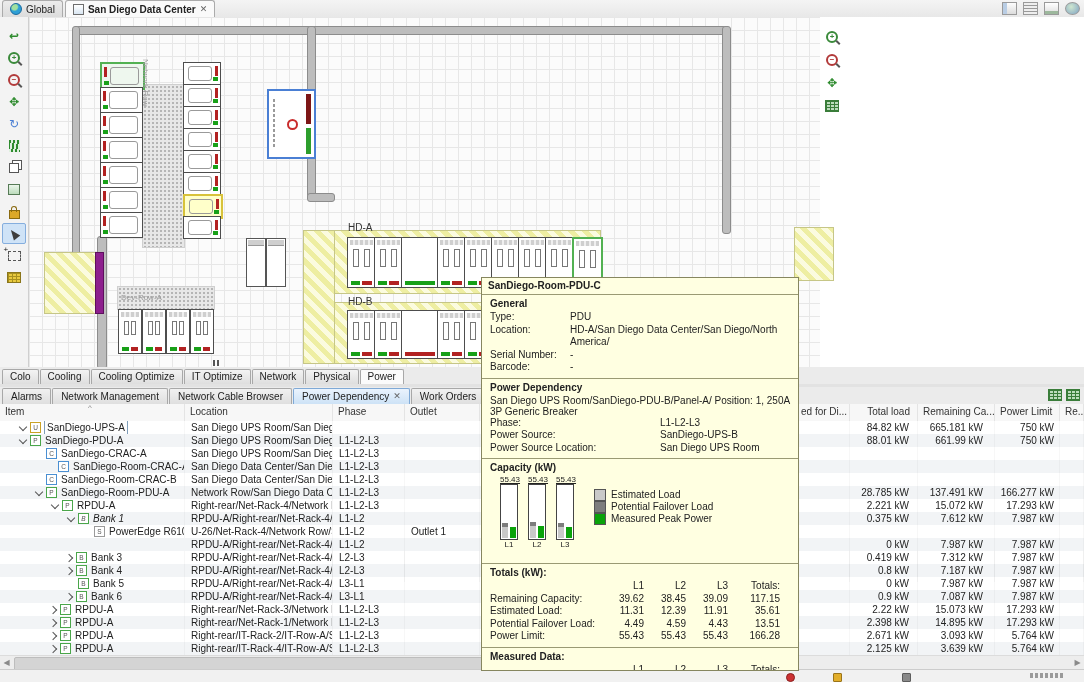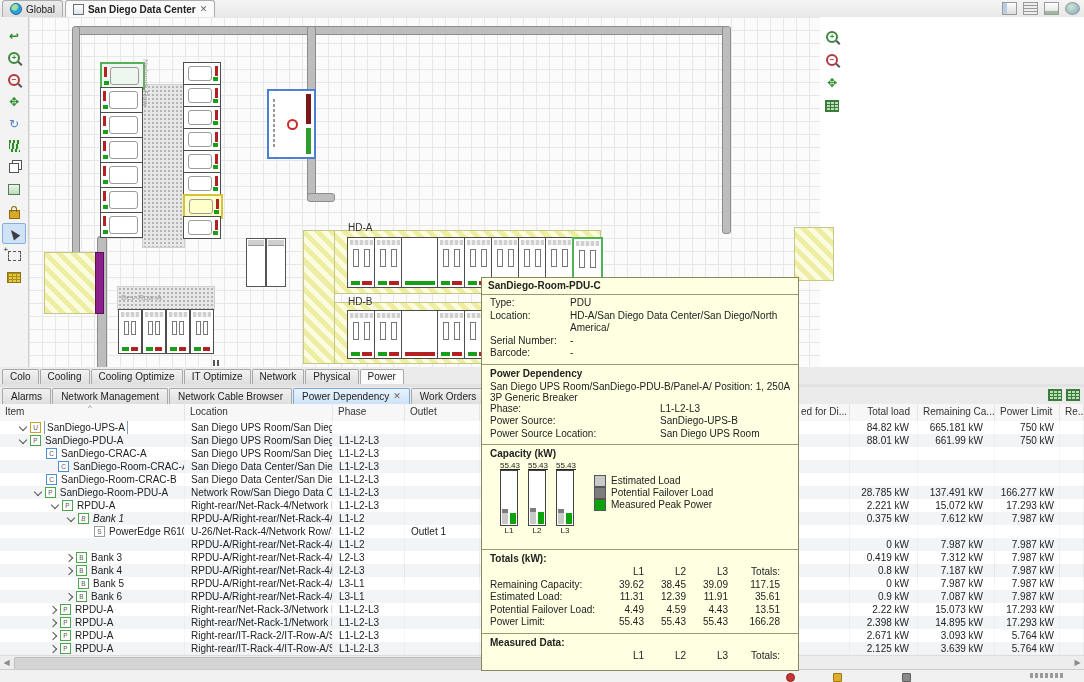--- a/index.html
+++ b/index.html
@@ -606,21 +606,21 @@
         <div class="cell-pad">San Diego Data Center/San Diego/...</div>
         <div class="cell-pad">L1-L2-L3</div>
         <div class="cell-pad"></div>
         <div></div>
         <div class="num"></div>
         <div class="num rem"></div>
         <div class="num pl"></div>
         <div></div>
       </div>
       <div class="tgrid trowline alt">
-        <div class="c-item" style="padding-left: 19px; justify-content: center;">
+        <div class="c-item" style="padding-left: 36px;">
           <div class="cv open"></div>
           <div class="tbox" style="border-color: rgb(74, 166, 74);">P</div>
           <div class="ilabel">SanDiego-Room-PDU-A</div>
         </div>
         <div class="cell-pad">Network Row/San Diego Data Cen...</div>
         <div class="cell-pad">L1-L2-L3</div>
         <div class="cell-pad"></div>
         <div></div>
         <div class="num">28.785 kW</div>
         <div class="num rem">137.491 kW</div>
@@ -819,20 +819,21 @@
     <div class="sic red" style="left:786px;"></div>
     <div class="sic amber" style="left:833px;"></div>
     <div class="sic dev" style="left:902px;"></div>
     <div class="sic txt" style="left:1030px;"></div>
   </div>
 
   <div id="tooltip" class="abs">
     <div class="tt-title">SanDiego-Room-PDU-C</div>
     <div id="tt-body">
         <div class="tt-sec">
+          <div class="tt-h">General</div>
           <div class="kv">
             <div>Type:</div>
             <div>PDU</div>
           </div>
           <div class="kv">
             <div>Location:</div>
             <div>HD-A/San Diego Data Center/San Diego/North America/</div>
           </div>
           <div class="kv">
             <div>Serial Number:</div>

